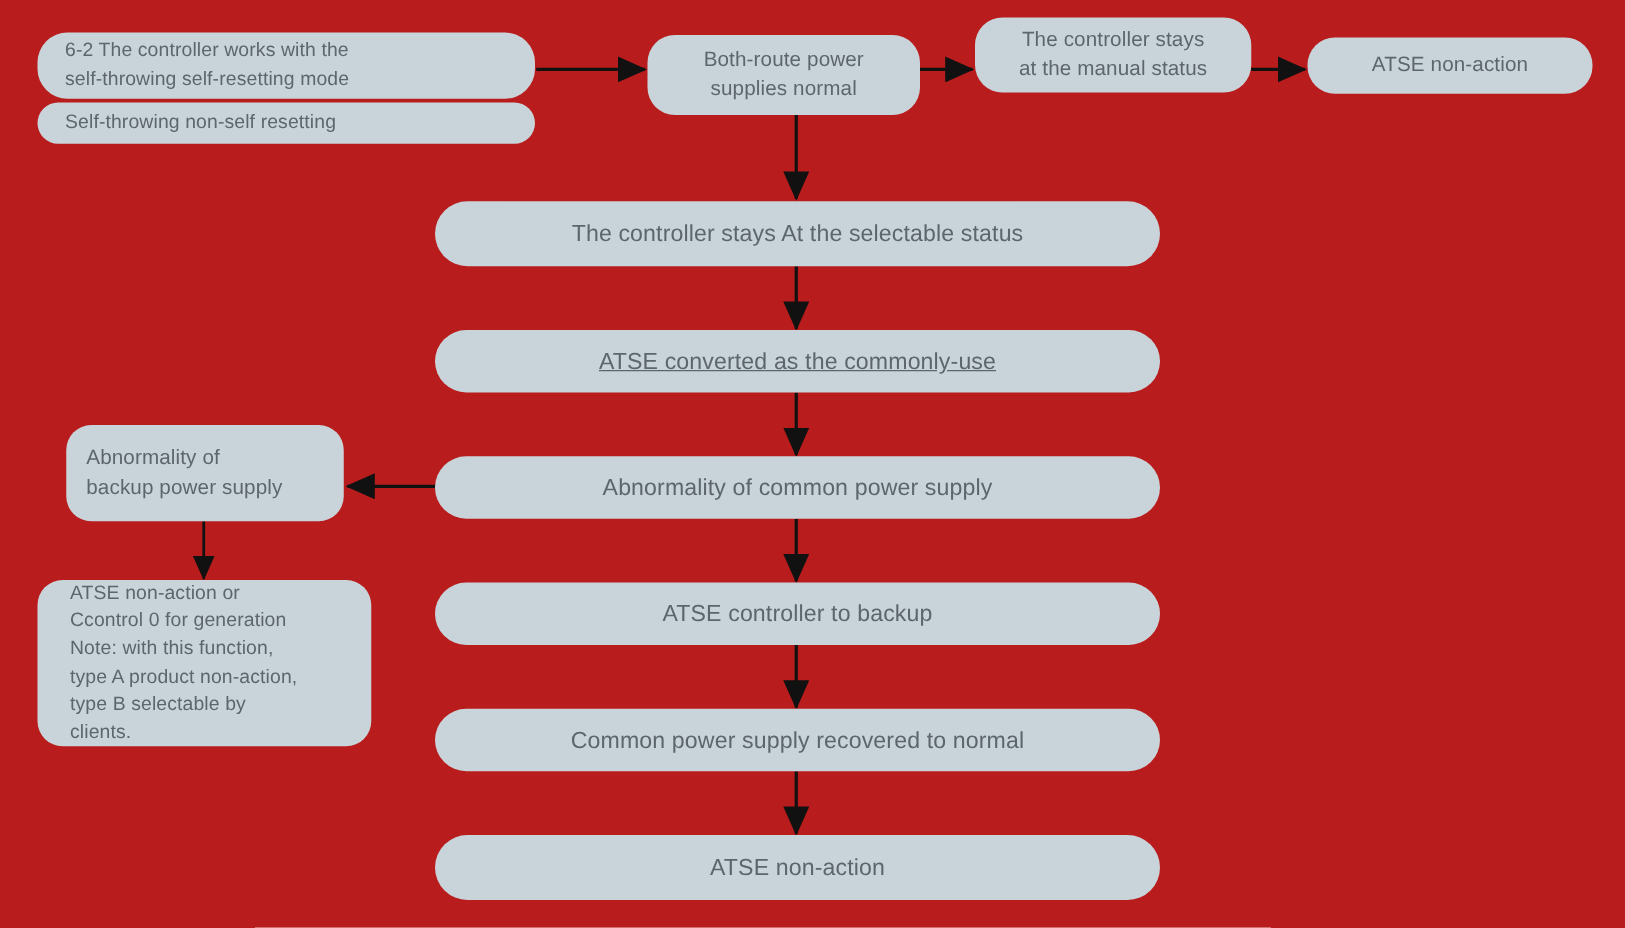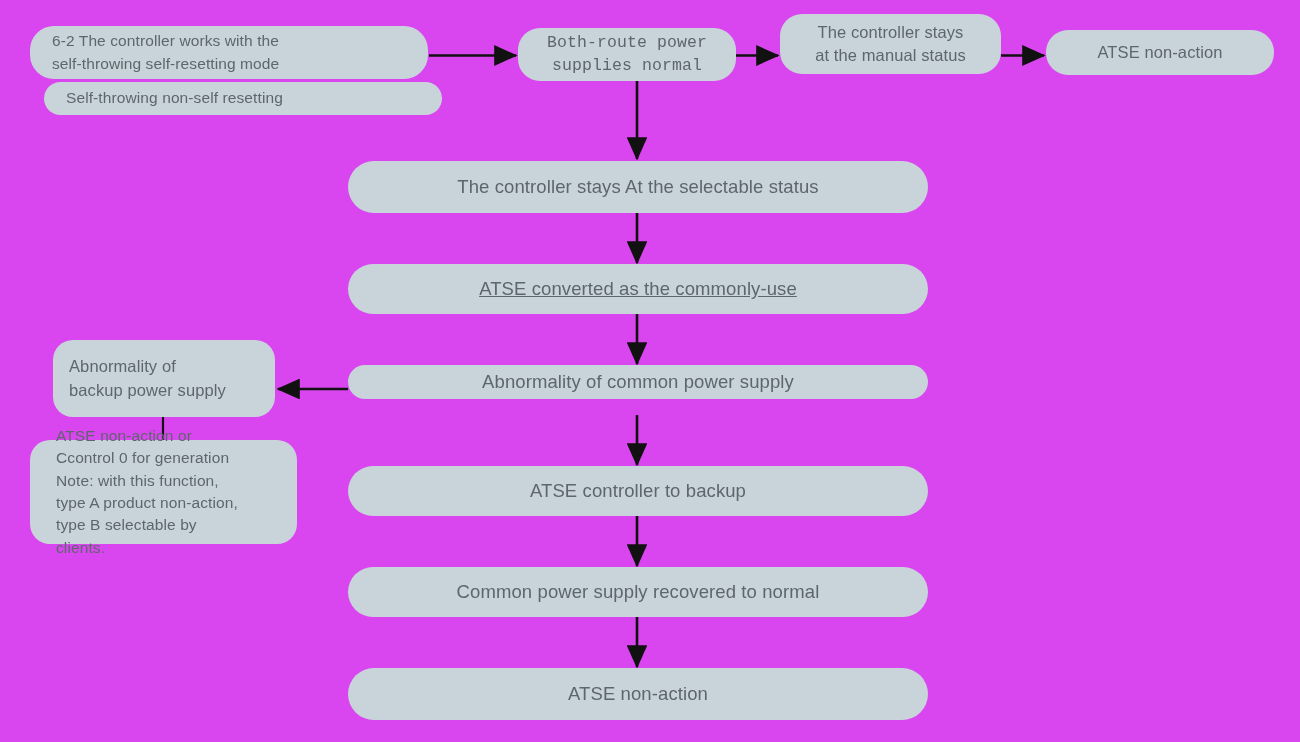--- a/index.html
+++ b/index.html
@@ -10,21 +10,21 @@
   body {
     width: 1300px;
     height: 742px;
     font-family: "Liberation Sans", sans-serif;
     overflow: hidden;
   }
   #canvas {
     position: relative;
     width: 1300px;
     height: 742px;
-    background: #d946ef;
+    background: #b91c1c;
   }
   .node {
     position: absolute;
     box-sizing: border-box;
     background: #c9d4da;
     border-radius: 22px;
     color: #5d666c;
     display: flex;
     align-items: center;
     justify-content: center;
@@ -90,45 +90,45 @@
     <line x1="637" y1="415" x2="637" y2="465" stroke="#111111" stroke-width="2.6" marker-end="url(#arrowhead)"></line>
 
     <line x1="637" y1="516" x2="637" y2="566" stroke="#111111" stroke-width="2.6" marker-end="url(#arrowhead)"></line>
 
     <line x1="637" y1="617" x2="637" y2="667" stroke="#111111" stroke-width="2.6" marker-end="url(#arrowhead)"></line>
   </svg>
 
   <div class="node left-al" style="left:30px; top:26px; width:398px; height:53px; border-radius:24px;">6-2 The controller works with the
 self-throwing self-resetting mode</div>
 
-  <div class="node left-al" style="left:44px; top:82px; width:398px; height:33px; border-radius:18px;text-align:center;">Self-throwing non-self resetting</div>
+  <div class="node left-al" style="left:30px; top:82px; width:398px; height:33px; border-radius:18px;text-align:center;">Self-throwing non-self resetting</div>
 
-  <div class="node" style="left:518px; top:28px; width:218px; height:53px;font-family:Liberation Mono, monospace;">Both-route power
+  <div class="node" style="left:518px; top:28px; width:218px; height:64px;">Both-route power
 supplies normal</div>
 
   <div class="node" style="left:780px; top:14px; width:221px; height:60px;">The controller stays
 at the manual status</div>
 
   <div class="node" style="left:1046px; top:30px; width:228px; height:45px;">ATSE non-action</div>
 
   <div class="node wide" style="left:348px; top:161px; width:580px; height:52px;">The controller stays At the selectable status</div>
 
   <div class="node wide" style="left:348px; top:264px; width:580px; height:50px;text-decoration:underline;">ATSE converted as the commonly-use</div>
 
-  <div class="node wide" style="left:348px; top:365px; width:580px; height:34px;">Abnormality of common power supply</div>
+  <div class="node wide" style="left:348px; top:365px; width:580px; height:50px;">Abnormality of common power supply</div>
 
   <div class="node wide" style="left:348px; top:466px; width:580px; height:50px;">ATSE controller to backup</div>
 
   <div class="node wide" style="left:348px; top:567px; width:580px; height:50px;">Common power supply recovered to normal</div>
 
   <div class="node wide" style="left:348px; top:668px; width:580px; height:52px;">ATSE non-action</div>
 
   <div class="node left-al" style="left:53px; top:340px; width:222px; height:77px; border-radius:20px; font-size:16.5px; padding-left:16px;">Abnormality of
 backup power supply</div>
 
-  <div class="node note left-al" style="left:30px; top:440px; width:267px; height:104px; font-size:15.5px; padding-left:26px;">ATSE non-action or
+  <div class="node note left-al" style="left:30px; top:464px; width:267px; height:133px; font-size:15.5px; padding-left:26px;">ATSE non-action or
 Ccontrol 0 for generation
 Note: with this function,
 type A product non-action,
 type B selectable by
 clients.</div>
 
 </div>
 
 </body></html>

